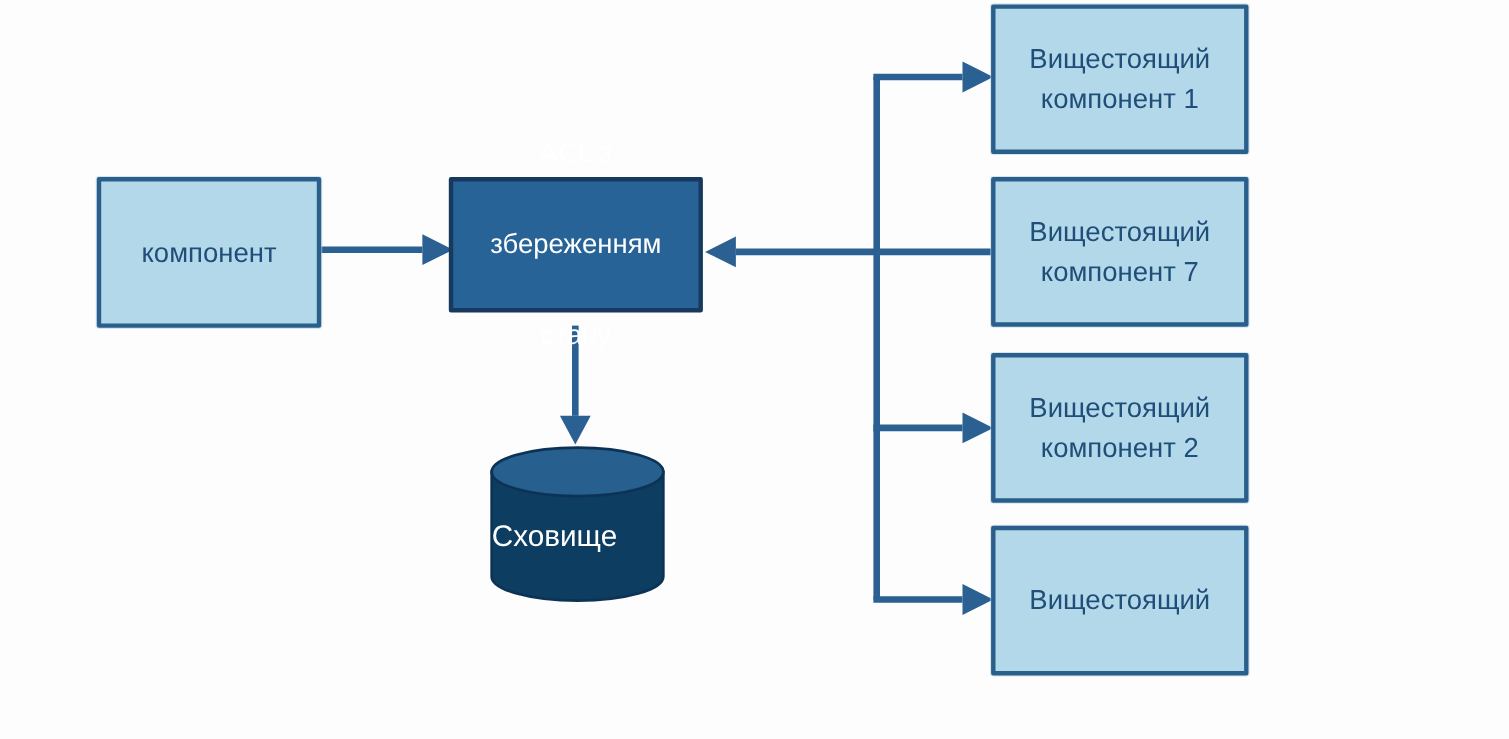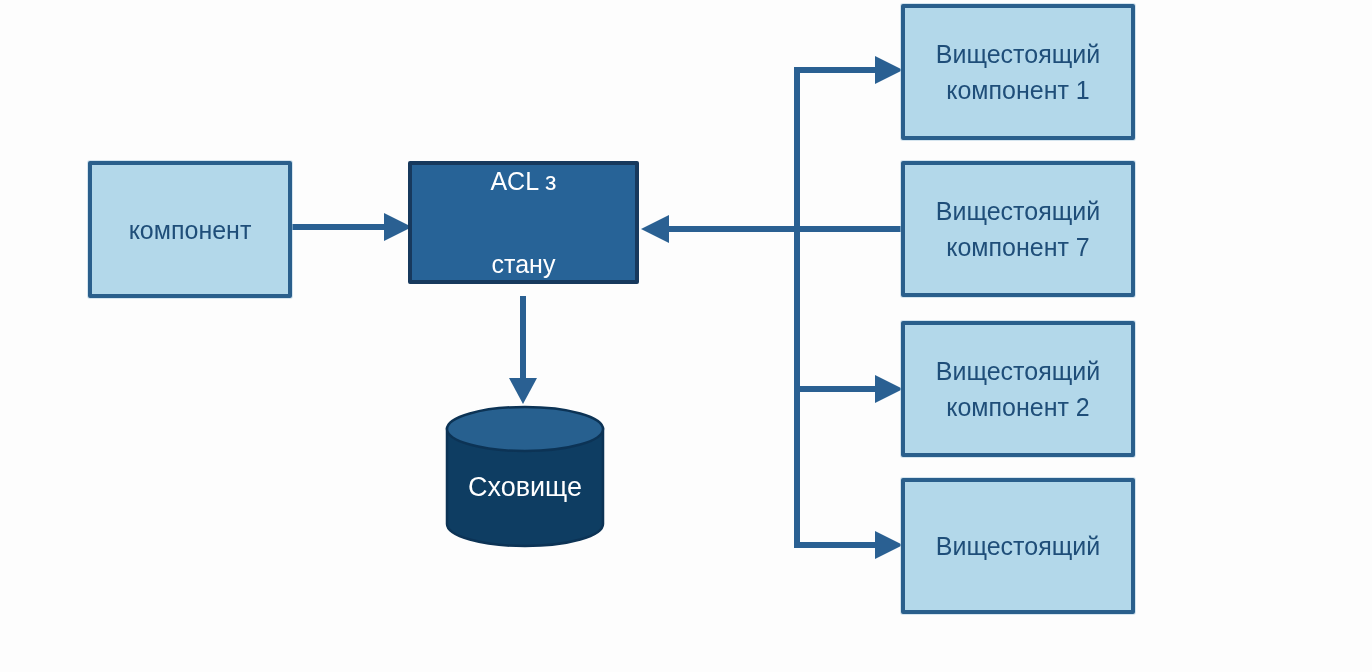--- a/index.html
+++ b/index.html
@@ -52,21 +52,20 @@
   }
   .box-downstream { left: 88px;  top: 161px; width: 204px; height: 137px; }
   .box-acl        { left: 408px; top: 161px; width: 231px; height: 123px; gap: 48px; }
   .box-up1        { left: 901px; top: 4px;   width: 234px; height: 136px; }
   .box-up2        { left: 901px; top: 161px; width: 234px; height: 136px; }
   .box-up3        { left: 901px; top: 321px; width: 234px; height: 136px; }
   .box-up4        { left: 901px; top: 478px; width: 234px; height: 136px; }
   .storage-label {
     position: absolute;
     left: 447px; top: 472px; width: 156px;
-    text-align: center;
     color: #ffffff;
     font-size: 27px;
     z-index: 2;
   }
   .caption {
     position: absolute;
     left: 110px; top: 587px; width: 740px;
     text-align: center;
     color: #161616;
     font-size: 27px;
@@ -122,20 +121,21 @@
       <ellipse cx="525" cy="429" rx="78" ry="22" fill="#27608f" stroke="#0c3355" stroke-width="2.5"></ellipse>
     </g>
   </svg>
 
   <div class="node light-box box-downstream">
     <span class="ln">компонент</span>
   </div>
 
   <div class="node dark-box box-acl">
     <span class="ln">ACL з</span>
+    <span class="ln">збереженням</span>
     <span class="ln">стану</span>
   </div>
 
   <div class="node light-box box-up1">
     <span class="ln">Вищестоящий</span>
     <span class="ln">компонент 1</span>
   </div>
   <div class="node light-box box-up2">
     <span class="ln">Вищестоящий</span>
     <span class="ln">компонент 7</span>

